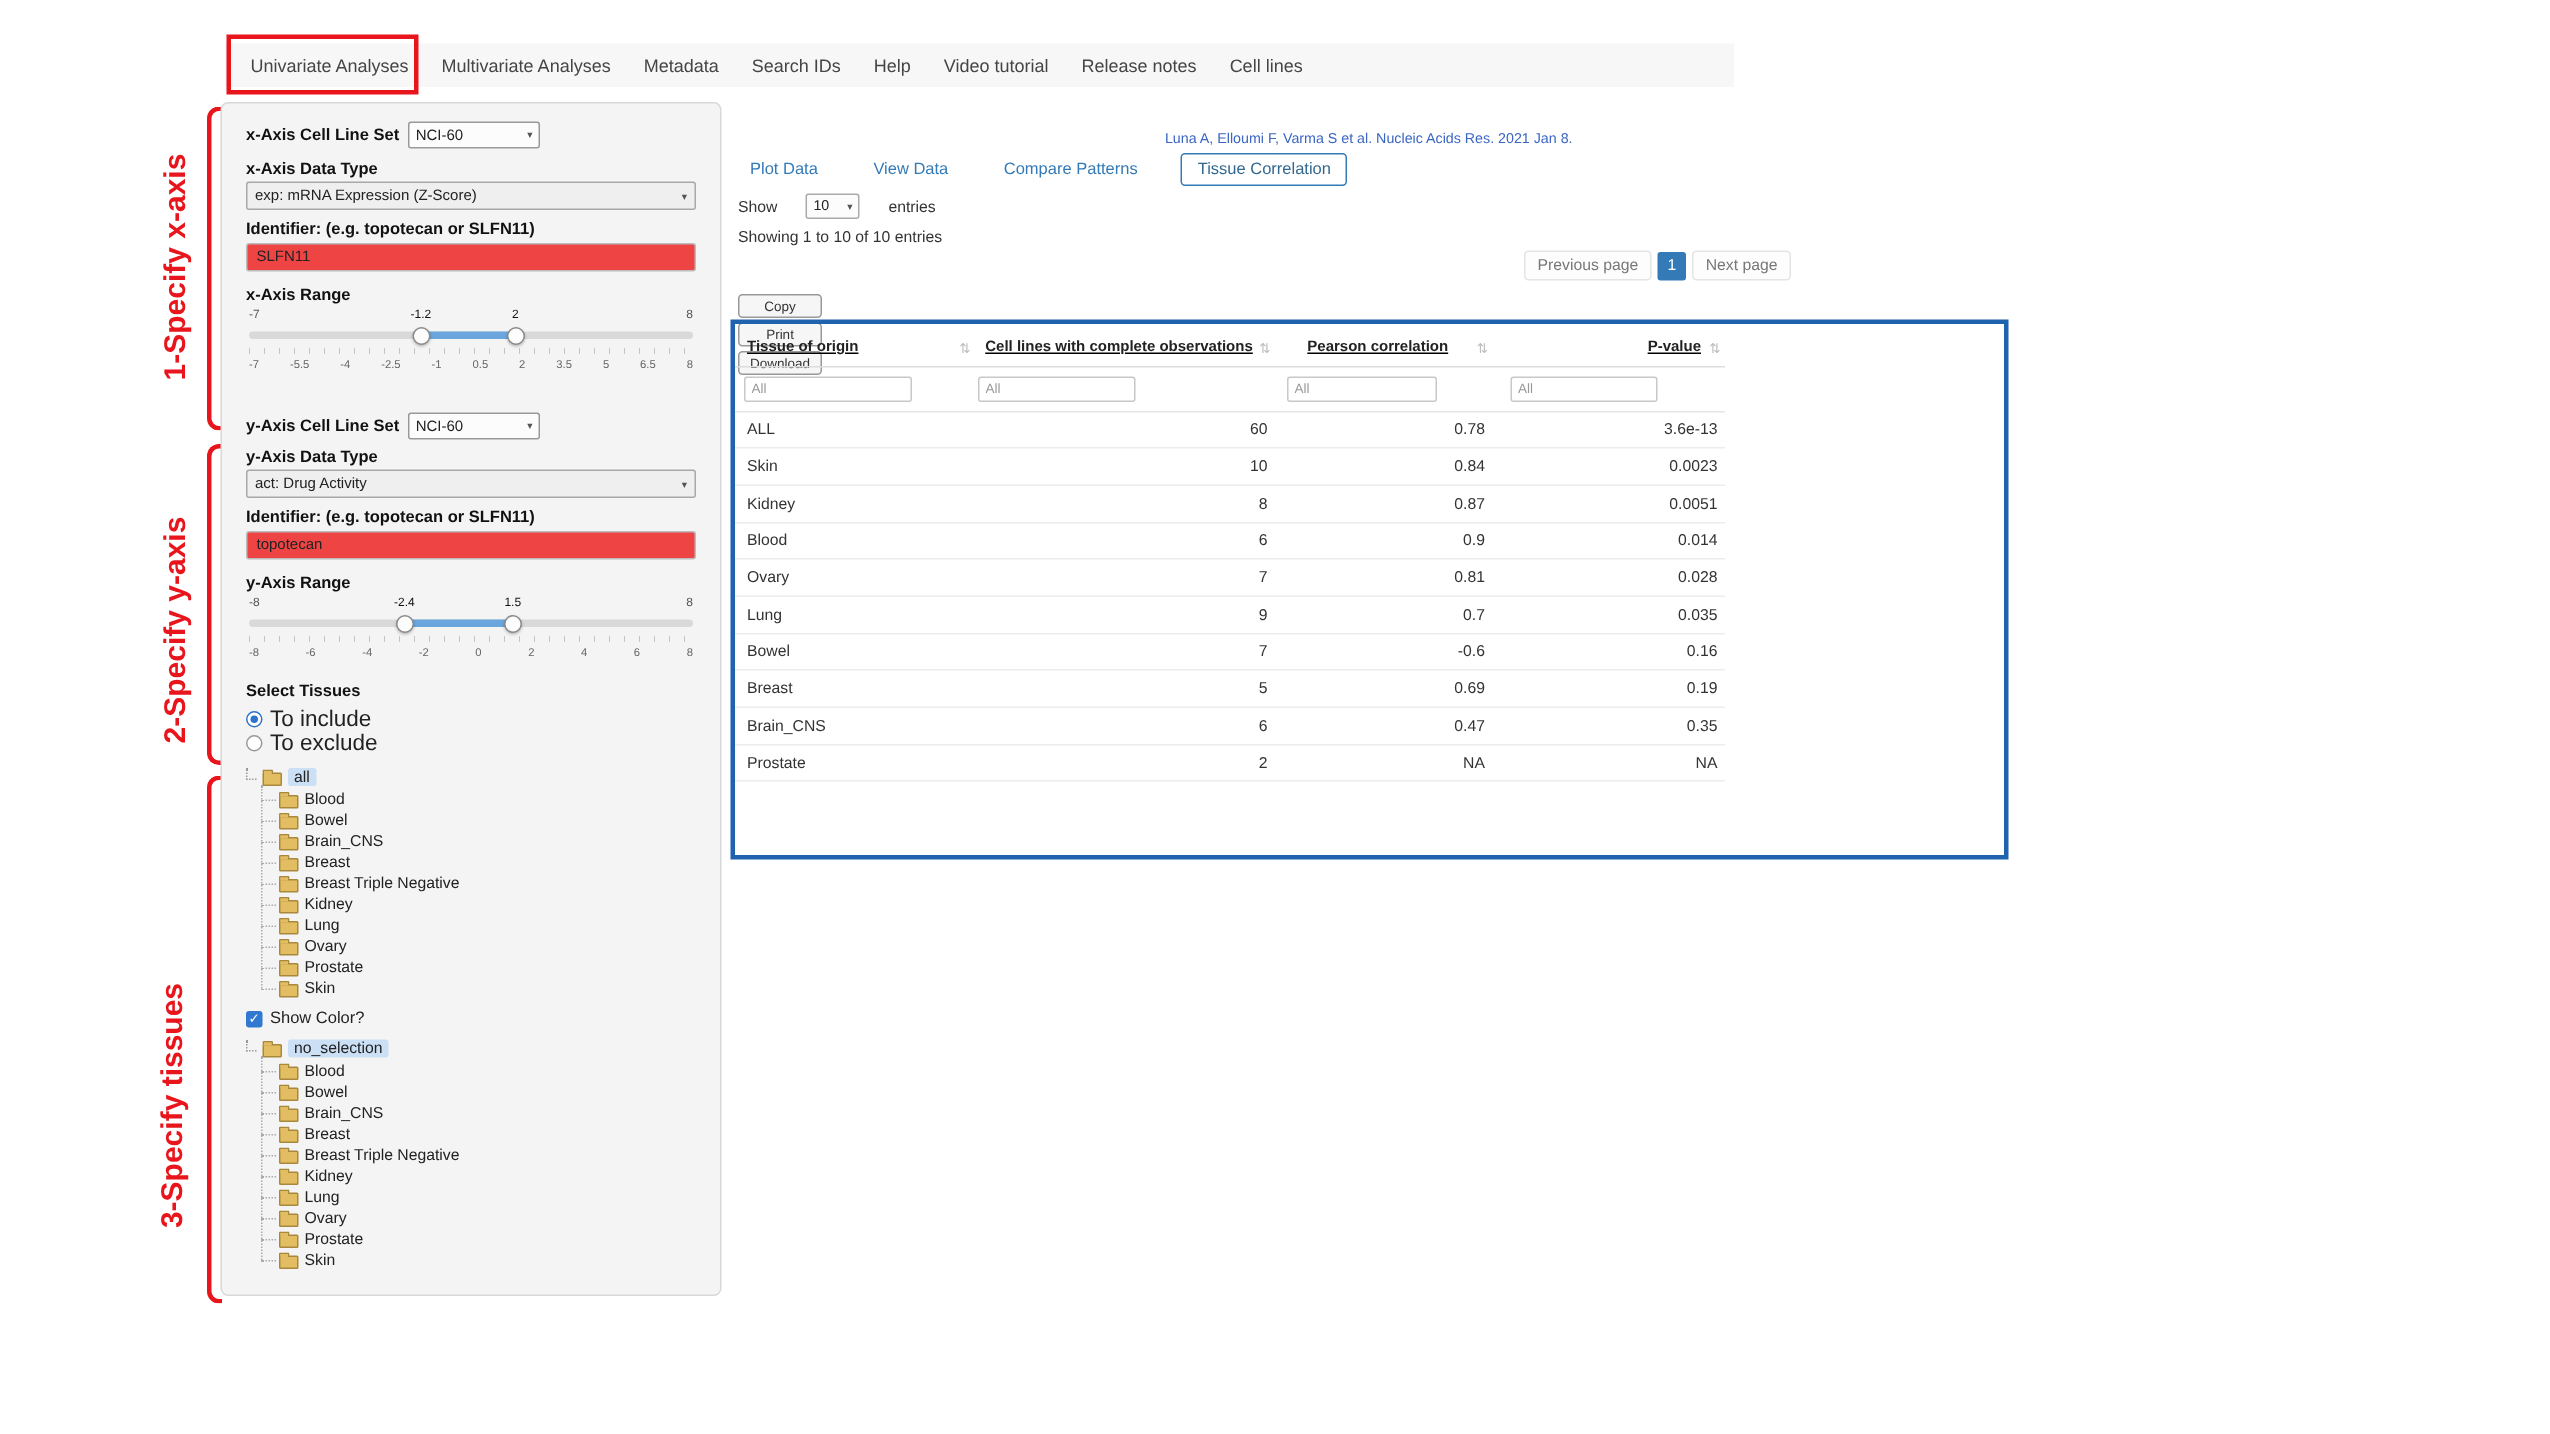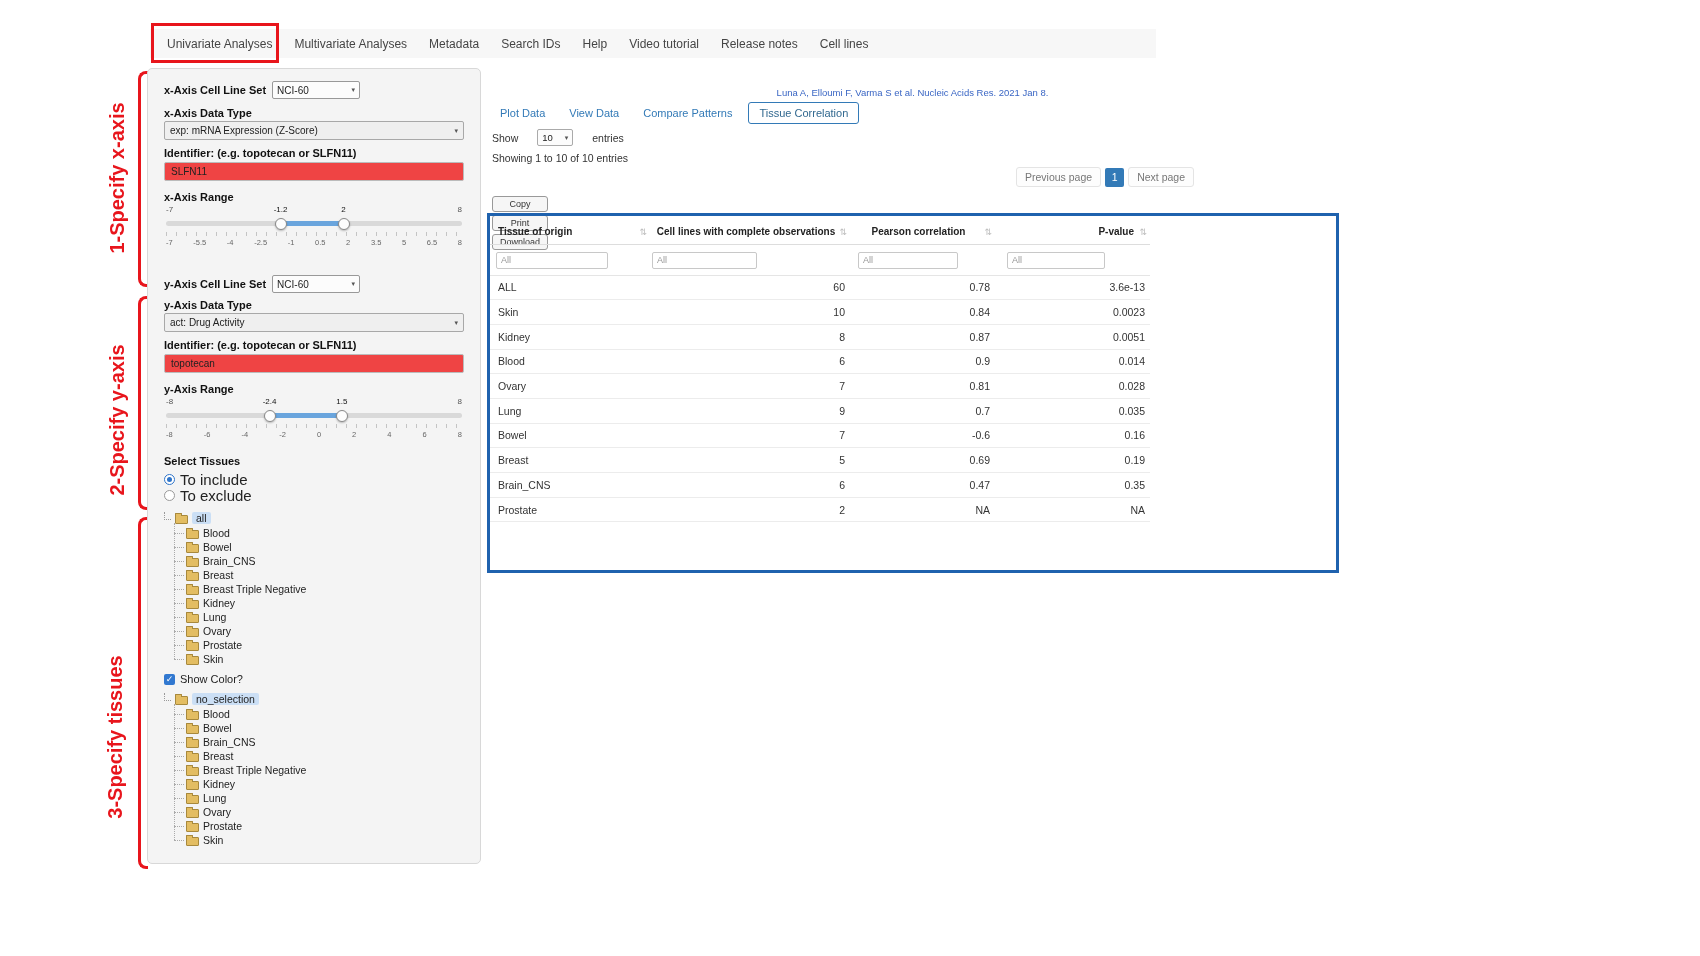--- a/index.html
+++ b/index.html
@@ -80,21 +80,21 @@
   .folder-icon { width:13px; height:9px; background:#e3bd62; border:1px solid #a8893c; border-radius:1px;
                  position:relative; margin-top:2px; flex:none; }
   .folder-icon::before { content:""; position:absolute; top:-3px; left:-1px; width:5px; height:2px;
                          background:#e3bd62; border:1px solid #a8893c; border-bottom:none; border-radius:1px 1px 0 0; }
 
   
   .citation { position:absolute; left:490px; top:73px; width:845px; text-align:center;
               font-size:9.5px; color:#222; }
   .citation-link { position:absolute; left:490px; top:87px; width:845px; text-align:center;
                    font-size:9.5px; color:#3a66c4; cursor:pointer; }
-  .main-tabs { position:absolute; left:492px; top:102px; display:flex; align-items:center; gap:8px; }
+  .main-tabs { position:absolute; left:492px; top:102px; display:flex; align-items:center; gap:21px; }
   .tab-link { font-size:11px; color:#337ab7; padding:4px 8px; cursor:pointer; }
   .tab-active { font-size:11px; color:#31688f; padding:4px 10px; border:1px solid #337ab7;
                 border-radius:3px; background:#fff; cursor:pointer; }
   .show-entries { position:absolute; left:492px; top:129px; display:flex; align-items:center; gap:19px;
                   font-size:10.5px; color:#333; }
   .sel-xs { width:36px; height:17px; background:#fcfcfc; border:1px solid #aaa; border-radius:2px;
             font-size:9.5px; color:#222; display:flex; align-items:center; justify-content:space-between;
             padding:0 4px; cursor:pointer; }
   .showing-text { position:absolute; left:492px; top:152px; font-size:10.5px; color:#333; }
   .pager { position:absolute; left:1016px; top:167px; display:flex; align-items:center; gap:4px; }
@@ -102,21 +102,21 @@
               background:#fdfdfd; cursor:pointer; }
   .page-current { width:19px; height:19px; background:#337ab7; color:#fff; font-size:10.5px;
                   display:flex; align-items:center; justify-content:center; border-radius:2px; cursor:pointer; }
   .export-btns { position:absolute; left:492px; top:196px; display:flex; gap:3px;flex-direction:column; }
   .export-btn { font-size:9px; color:#333; padding:2px 7px; border:1px solid #999; border-radius:3px;
                 background:#f6f6f6; font-family:"Liberation Sans",sans-serif; cursor:pointer; }
 
   
   .dt { position:absolute; left:490px; top:219px; width:660px; }
   .dt-head, .dt-filter, .dt-row { display:grid; grid-template-columns:160px 200px 145px 155px; }
-  .dt-head { height:26px; border-bottom:1px solid #ddd; }
+  .dt-head { height:26px; border-bottom:1px solid #ddd;text-decoration:underline; }
   .th { position:relative; display:flex; align-items:center; font-size:10px; font-weight:bold; color:#222;
         white-space:nowrap; padding:0 16px 0 8px; cursor:pointer; }
   .th-left { justify-content:flex-start; } .th-center { justify-content:center; } .th-right { justify-content:flex-end; }
   .sort-icon { position:absolute; right:3px; color:#bdbdbd; font-size:9px; font-weight:normal; cursor:pointer; }
   .dt-filter { padding:4px 0 6px; border-bottom:1px solid #e5e5e5; }
   .f { height:17px; border:1px solid #c8c8c8; border-radius:2px; font-size:9px; padding:0 4px; color:#333;
        background:#fff; font-family:"Liberation Sans",sans-serif; }
   .f::placeholder { color:#999; }
   .f1 { width:112px; margin-left:6px; } .f2 { width:105px; margin-left:2px; }
   .f3 { width:100px; margin-left:8px; } .f4 { width:98px; margin-left:12px; }

